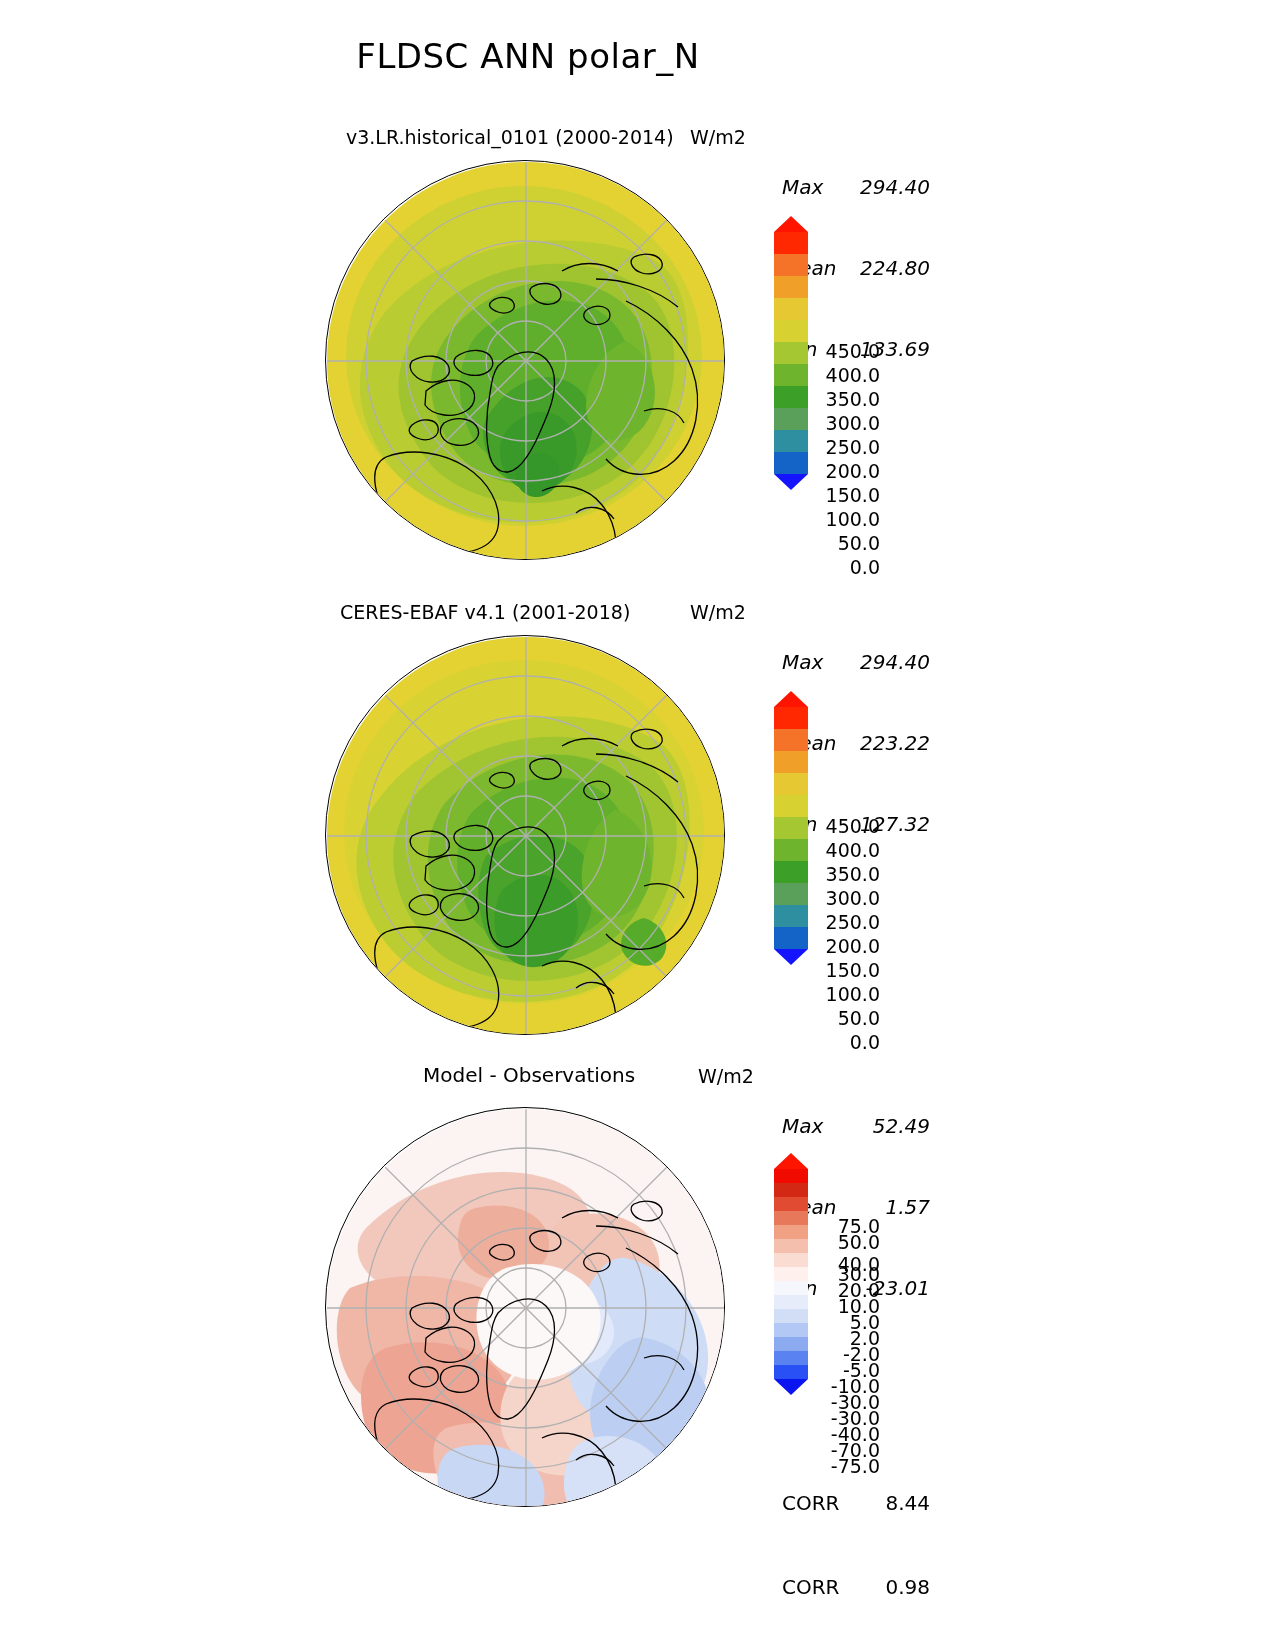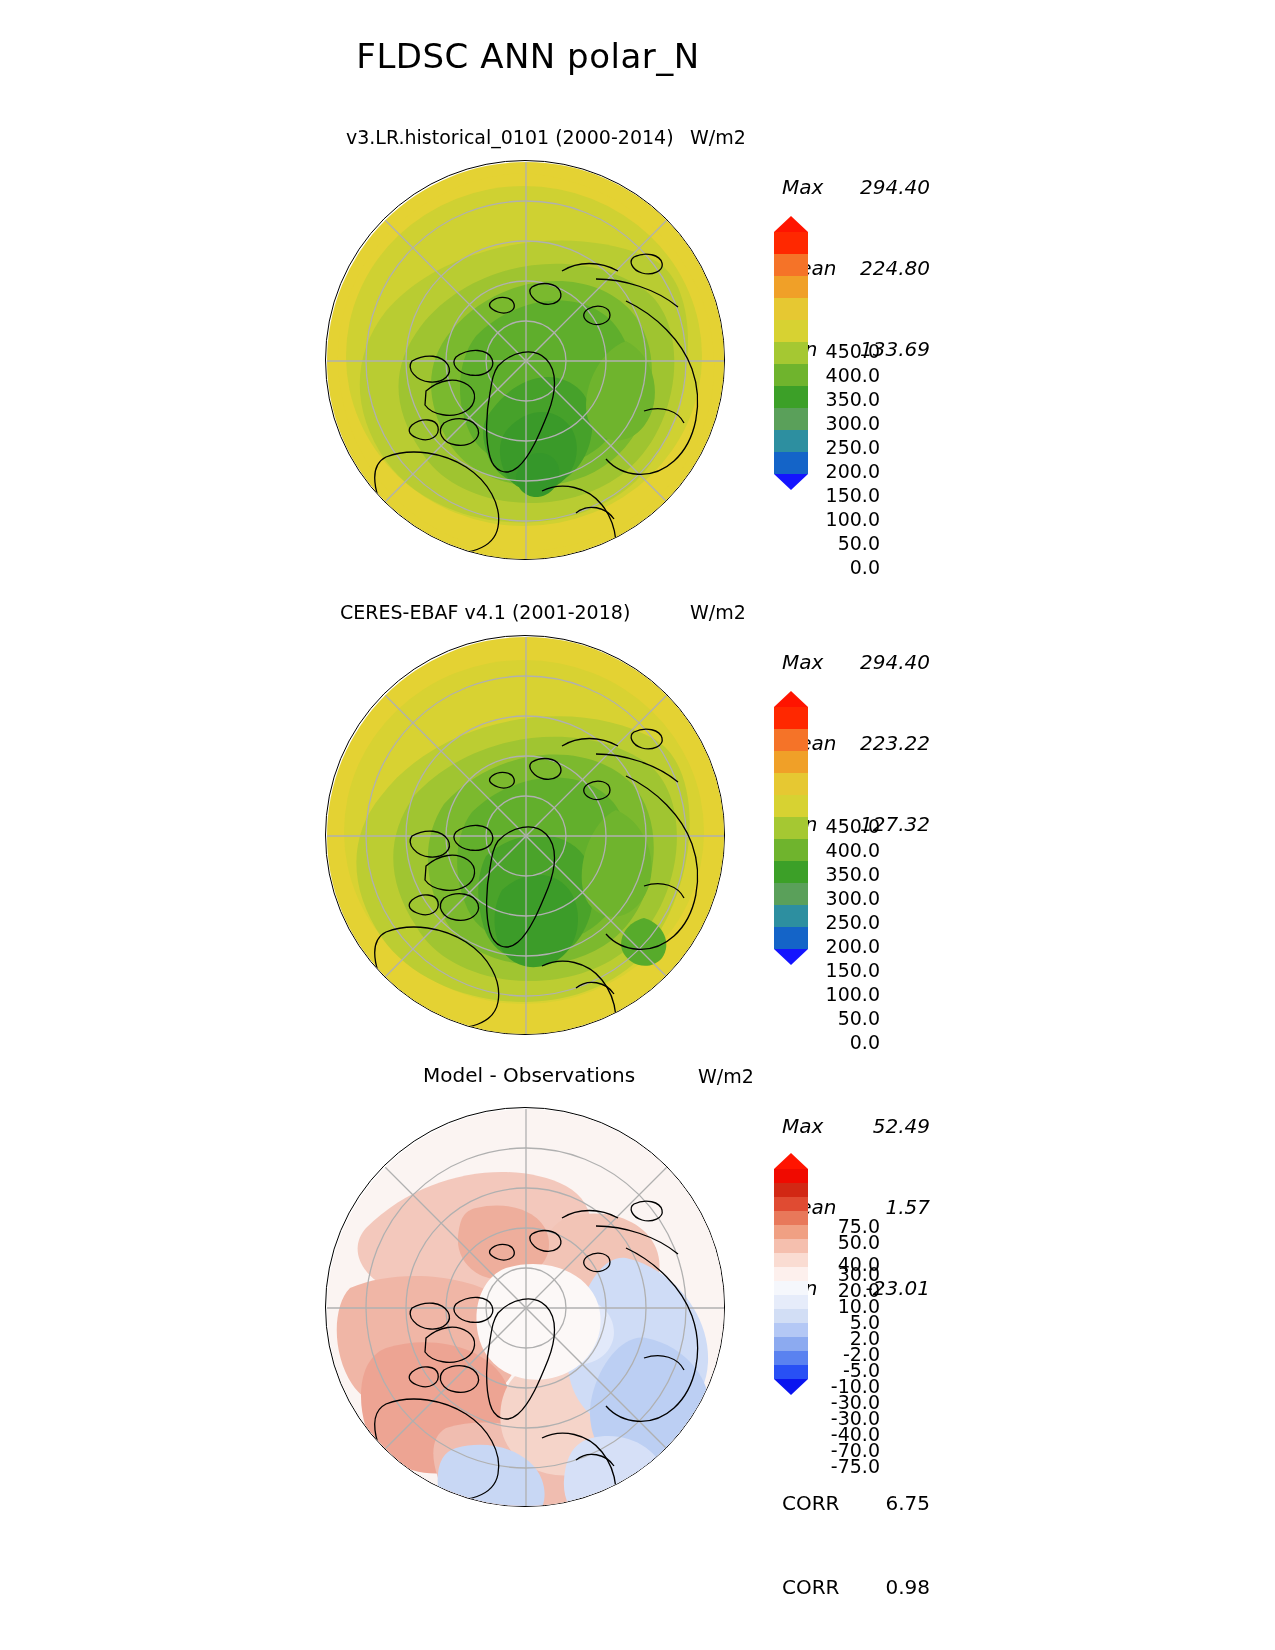--- a/index.html
+++ b/index.html
@@ -425,16 +425,16 @@
     <span style="top:206px; width:180px;">-5.0</span>
     <span style="top:222px; width:180px;text-align:right;">-10.0</span>
     <span style="top:238px; width:180px;">-30.0</span>
     <span style="top:254px; width:180px;">-30.0</span>
     <span style="top:270px; width:180px;">-40.0</span>
     <span style="top:286px; width:180px;">-70.0</span>
     <span style="top:302px; width:180px;">-75.0</span>
   </div>
 
   <div class="bottom-stats" style="left:782px; top:388px;">
-    <span class="stats-row"><span class="stats-label">CORR</span><span class="stats-val">6.75</span></span>
+    <span class="stats-row"><span class="stats-label">CORR</span><span class="stats-val">8.44</span></span>
     <span class="stats-row"><span class="stats-label">CORR</span><span class="stats-val">0.98</span></span>
   </div>
 </div>
 
 </body></html>

